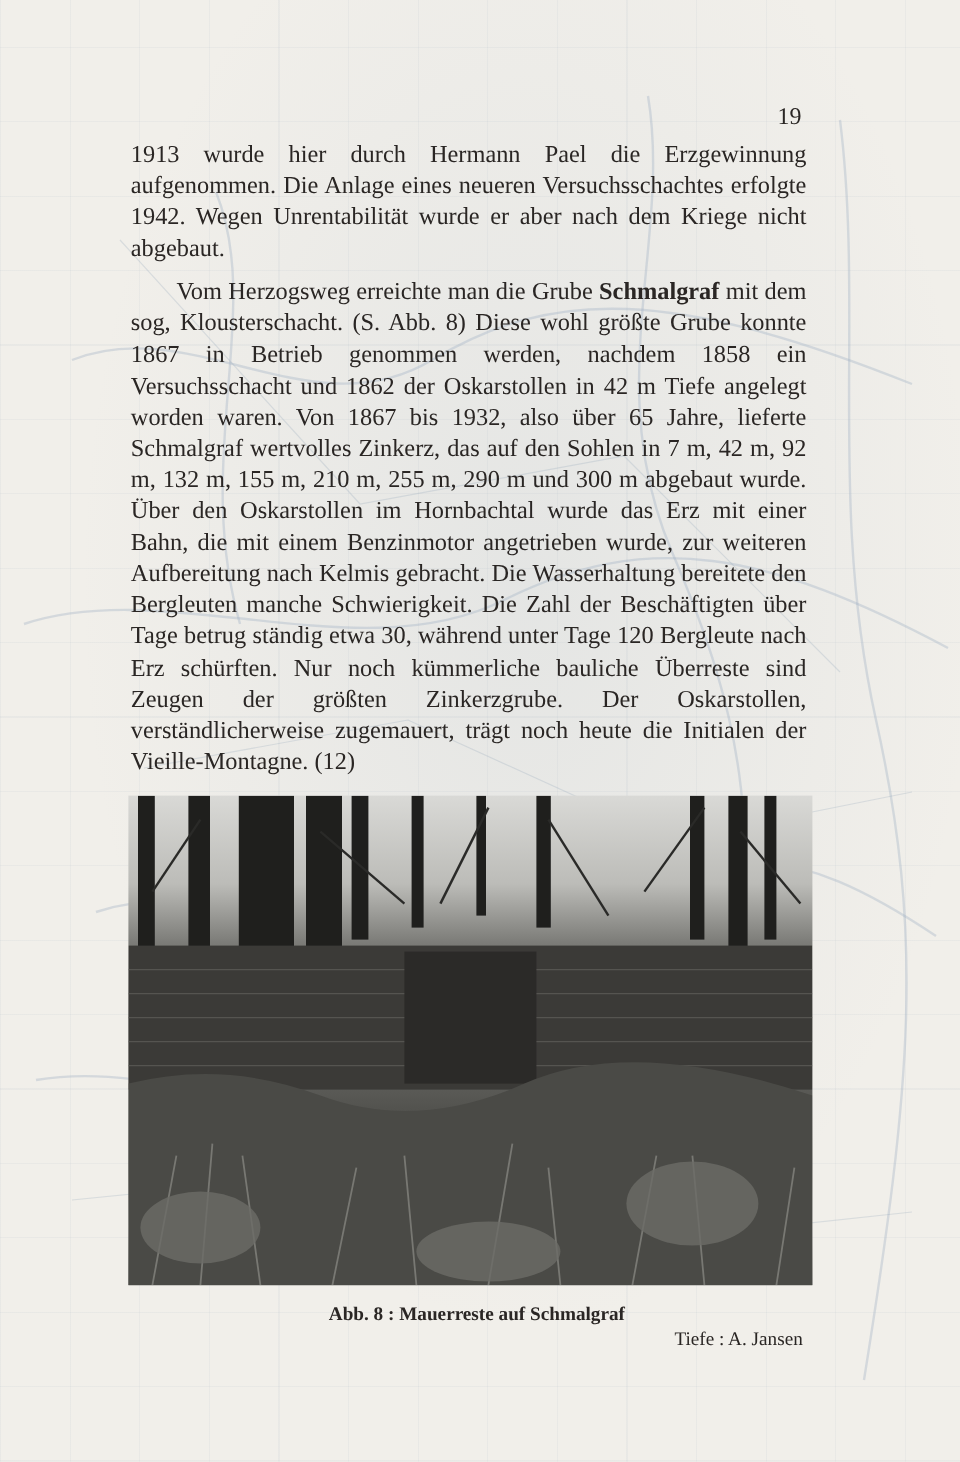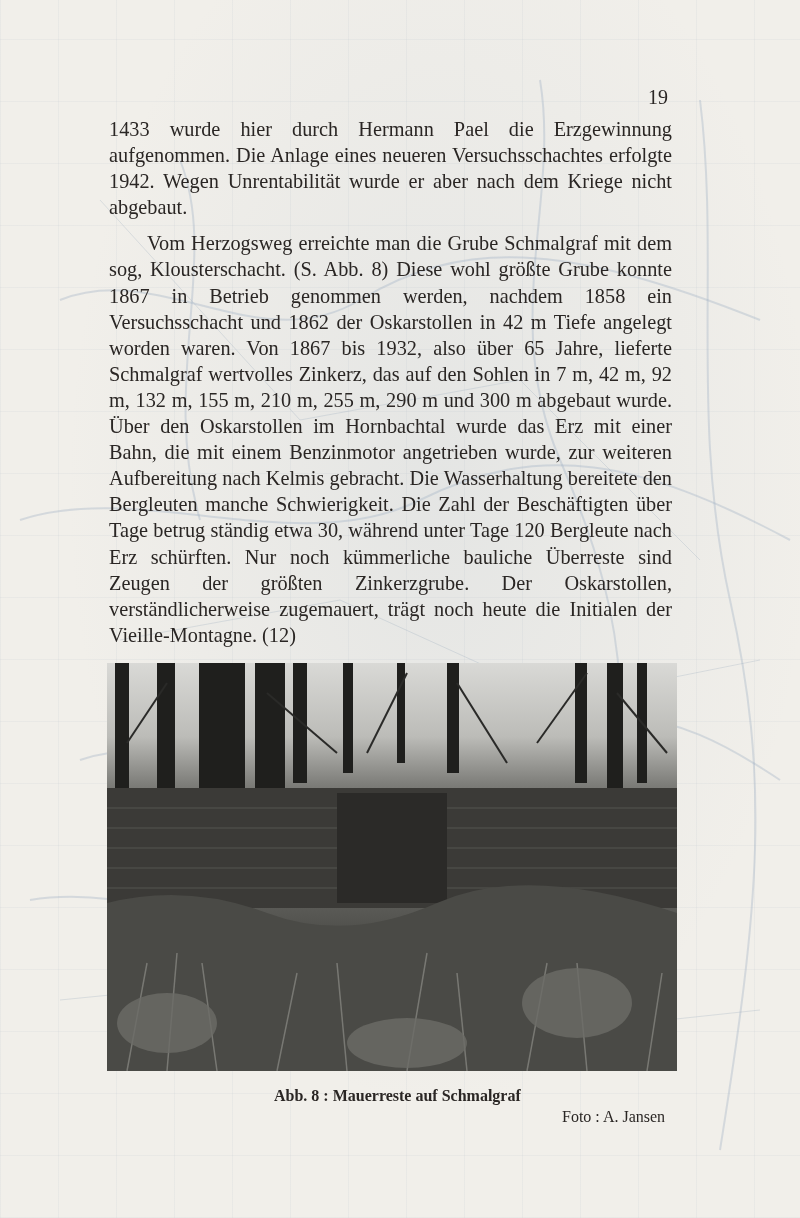--- a/index.html
+++ b/index.html
@@ -20,21 +20,21 @@
   .map-bg svg { position: absolute; inset: 0; }
   .page-number {
     position: absolute; left: 648px; top: 86px; font-size: 20px; text-align: right;
   }
   .body-text {
     position: absolute; left: 109px; top: 116px; width: 563px;
     font-size: 20.3px; line-height: 26.1px; text-align: justify;
   }
   .body-text p { margin: 0; }
   .body-text p + p { margin-top: 10px; text-indent: 38px; }
-  .body-text .bold { font-weight: normal; }
+  .body-text .bold { font-weight: bold; }
   .photo {
     position: absolute; left: 107px; top: 663px; width: 570px; height: 408px;
     background:
       linear-gradient(180deg, #d9d9d6 0%, #bcbcb8 18%, #7c7c78 30%, #4c4c48 45%, #5a5a56 60%, #3f3f3b 75%, #5c5c58 88%, #2f2f2c 100%);
     overflow: hidden;
   }
   .photo svg { position: absolute; inset: 0; }
   .caption {
     position: absolute; left: 274px; top: 1087px;
     font-family: "Liberation Serif", serif; font-weight: bold; font-size: 16px;
@@ -61,21 +61,21 @@
       <path d="M100 200 L300 420 L520 380 L700 560"></path>
       <path d="M120 640 L340 600 L560 700 L760 660"></path>
       <path d="M60 1000 L260 980 L480 1040 L760 1010"></path>
     </g>
   </svg>
 </div>
 
 <div class="page-number">19</div>
 
 <div class="body-text">
-  <p>1433 wurde hier durch Hermann Pael die Erzgewinnung aufgenommen. Die Anlage eines neueren Versuchsschachtes erfolgte 1942. Wegen Unrentabilität wurde er aber nach dem Kriege nicht abgebaut.</p>
+  <p>1913 wurde hier durch Hermann Pael die Erzgewinnung aufgenommen. Die Anlage eines neueren Versuchsschachtes erfolgte 1942. Wegen Unrentabilität wurde er aber nach dem Kriege nicht abgebaut.</p>
   <p><span>Vom Herzogsweg erreichte man die Grube </span><span class="bold">Schmalgraf</span><span> mit dem sog, Klousterschacht. (S. Abb. 8)  Diese wohl größte Grube konnte 1867 in Betrieb genommen werden, nachdem 1858 ein Versuchsschacht und 1862 der Oskarstollen in 42 m Tiefe angelegt worden waren. Von 1867 bis 1932, also über 65 Jahre, lieferte Schmalgraf wertvolles Zinkerz, das auf den Sohlen in 7 m, 42 m, 92 m, 132 m, 155 m, 210 m, 255 m, 290 m und 300 m abgebaut wurde. Über den Oskarstollen im Hornbachtal wurde das Erz mit einer Bahn, die mit einem Benzinmotor angetrieben wurde, zur weiteren Aufbereitung nach Kelmis gebracht. Die Wasserhaltung bereitete den Bergleuten manche Schwierigkeit. Die Zahl der Beschäftigten über Tage betrug ständig etwa 30, während unter Tage 120 Bergleute nach Erz schürften. Nur noch kümmerliche bauliche Überreste sind Zeugen der größten Zinkerzgrube. Der Oskarstollen, verständlicherweise zugemauert, trägt noch heute die Initialen der Vieille-Montagne. (12)</span></p>
 </div>
 
 <div class="photo" title="Black and white photo of old wall remains in a forest with trees and undergrowth">
   <svg width="570" height="408" viewBox="0 0 570 408">
 
     <g fill="#1f1f1d">
       <rect x="8" y="0" width="14" height="130"></rect>
       <rect x="50" y="0" width="18" height="140"></rect>
       <rect x="92" y="0" width="46" height="200"></rect>
@@ -119,13 +119,13 @@
     </g>
     <g fill="#6b6b66" fill-opacity="0.8">
       <ellipse cx="60" cy="360" rx="50" ry="30"></ellipse>
       <ellipse cx="470" cy="340" rx="55" ry="35"></ellipse>
       <ellipse cx="300" cy="380" rx="60" ry="25"></ellipse>
     </g>
   </svg>
 </div>
 
 <div class="caption">Abb. 8 : Mauerreste auf Schmalgraf</div>
-<div class="credit">Foto : A. Jansen</div>
+<div class="credit">Tiefe : A. Jansen</div>
 
 </body></html>

